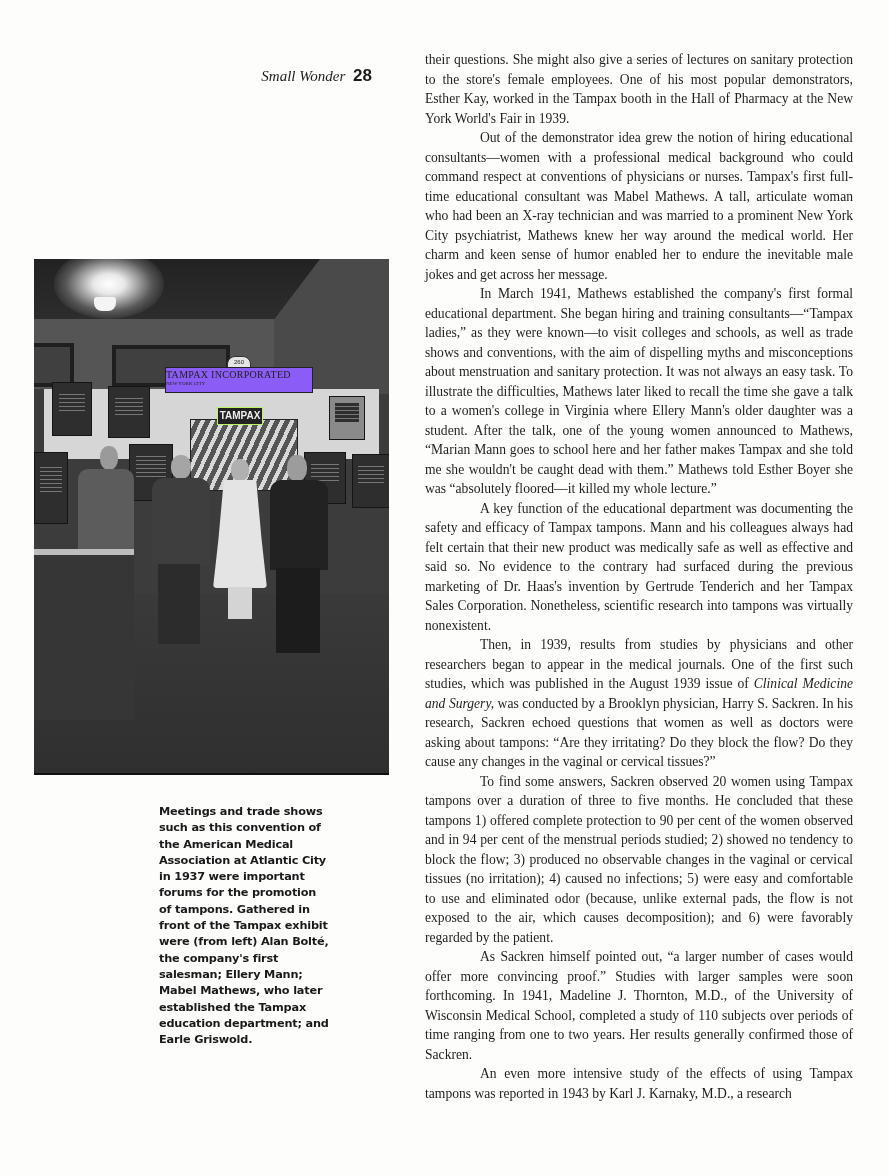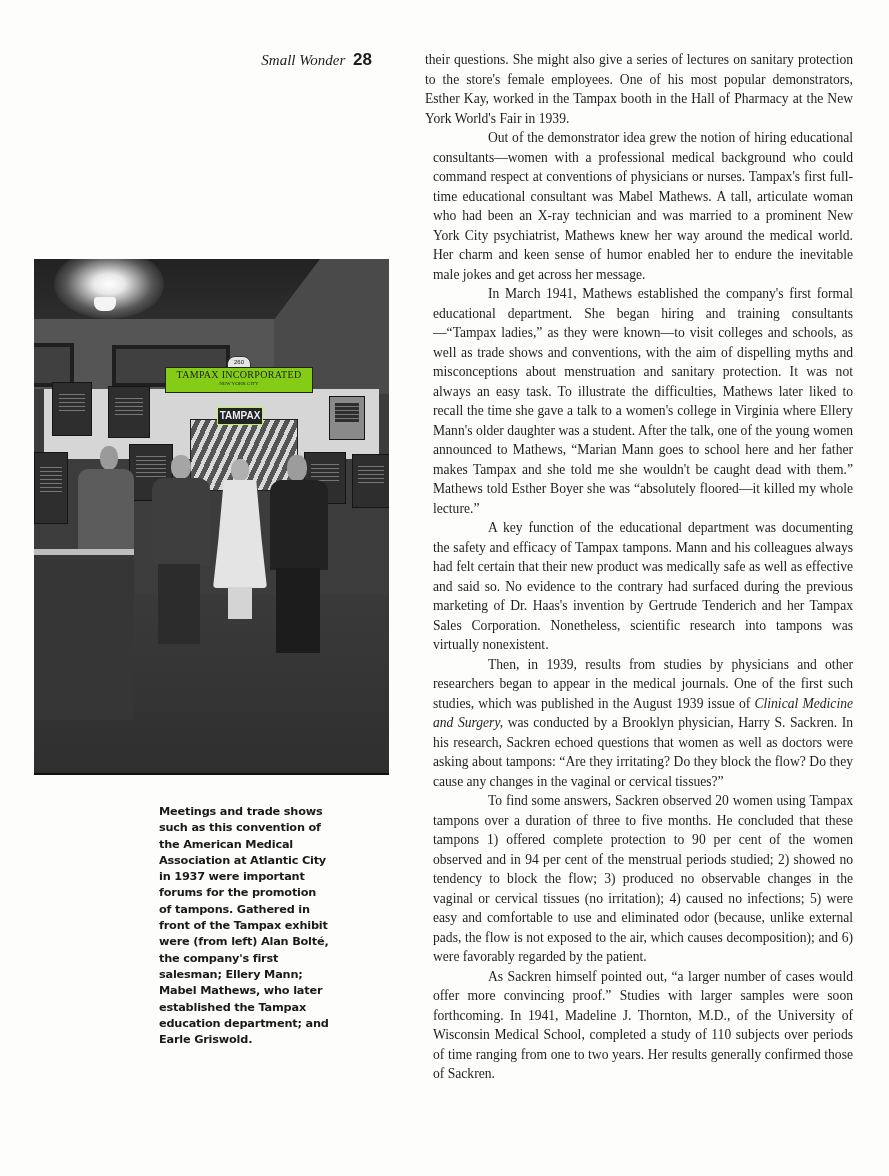--- a/index.html
+++ b/index.html
@@ -1,42 +1,42 @@
 <!DOCTYPE html>
 <html><head>
   <meta charset="utf-8">
   <style>
     html, body { margin: 0; padding: 0; }
     body {
       width: 889px; height: 1176px; background: #fdfdfc; position: relative; overflow: hidden;
       color: #1c1c1c;
     }
     .running-head {
-      position: absolute; top: 50px; right: 517px; white-space: nowrap;
+      position: absolute; top: 66px; right: 517px; white-space: nowrap;
       font-family: "Liberation Serif", serif; font-size: 15px; margin-left: 6px;
     }
     .running-head .title { font-style: italic; }
     .running-head .num { font-family: "Liberation Sans", sans-serif; font-weight: bold; font-size: 17px; margin-left: 4px; }
 
     .photo {
       position: absolute; left: 34px; top: 259px; width: 355px; height: 514px;
       background: #3c3c3c; overflow: hidden;
       border-bottom: 2px solid #111;
     }
     .ceiling { position: absolute; left: 0; top: 0; width: 100%; height: 60px; background: linear-gradient(#222,#2d2d2d); }
     .slant-wall { position: absolute; right: 0; top: 0; width: 115px; height: 135px; background: #4a4a4a;
       clip-path: polygon(40% 0, 100% 0, 100% 100%, 0 100%, 0 45%); }
     .lamp-glow { position: absolute; left: 20px; top: -10px; width: 110px; height: 70px; border-radius: 50%;
       background: radial-gradient(ellipse at center, #ffffff 0%, #e8e8e8 20%, rgba(120,120,120,0.6) 55%, rgba(50,50,50,0) 75%); }
     .lamp { position: absolute; left: 60px; top: 38px; width: 22px; height: 14px; background: #f4f4f4; border-radius: 3px 3px 8px 8px; }
     .back-wall { position: absolute; left: 0; top: 60px; width: 240px; height: 70px; background: #555; }
     .frame { position: absolute; background: #404040; border: 4px solid #1f1f1f; }
     .sign {
-      position: absolute; left: 131px; top: 108px; width: 146px; height: 24px; background: #84cc16;
-      border: 1px solid #222; text-align: center; font-family: "Liberation Serif", serif; color: #222;
+      position: absolute; left: 131px; top: 108px; width: 146px; height: 24px; background: #8b5cf6;
+      border: 1px solid #222; font-family: "Liberation Serif", serif; color: #222;
     }
     .sign .l1 { font-size: 10px; line-height: 13px; letter-spacing: 0.3px; }
     .sign .l2 { font-size: 5px; line-height: 6px; }
     .sign-tab { position: absolute; left: 193px; top: 97px; width: 22px; height: 11px; background: #e5e5e5;
       border-radius: 8px 8px 0 0; border: 1px solid #333; font-size: 6px; text-align: center; font-family: "Liberation Sans", sans-serif; line-height: 11px; color: #222; }
     .booth-white { position: absolute; left: 10px; top: 130px; width: 335px; height: 70px; background: #d6d6d6; }
     .poster { position: absolute; background: #2e2e2e; border: 1px solid #151515; }
     .poster::after { content: ""; position: absolute; left: 15%; top: 15%; width: 70%; height: 45%;
       background: repeating-linear-gradient(#2e2e2e 0 3px, #777 3px 4px); }
     .display { position: absolute; left: 156px; top: 160px; width: 106px; height: 70px; background:
@@ -53,21 +53,21 @@
       position: absolute; left: 159px; top: 788px; width: 170px;
       font-family: "DejaVu Sans", sans-serif; font-weight: bold; font-size: 11.3px; line-height: 16.3px; color: #1a1a1a;
       letter-spacing: -0.2px;
       margin-top: 16px;
     }
     .body-text {
       position: absolute; left: 425px; top: 50px; width: 428px;
       font-family: "Liberation Serif", serif; font-size: 13.6px; line-height: 19.5px; color: #1e1e1e;
     }
     .body-text p { margin: 0; text-align: justify; text-align-last: left; }
-    .body-text p.indent { text-indent: 55px; margin-left: 8px; }
+    .body-text p.indent { text-indent: 55px; }
     .body-text em { font-style: italic; }
   </style>
 </head>
 <body>
 
 <div class="running-head">
   <span class="title">Small Wonder</span>
   <span class="num">28</span>
 </div>
 
@@ -124,13 +124,14 @@
 <div class="caption">Meetings and trade shows such as this convention of the American Medical Association at Atlantic City in 1937 were important forums for the promotion of tampons. Gathered in front of the Tampax exhibit were (from left) Alan Bolté, the company's first salesman; Ellery Mann; Mabel Mathews, who later established the Tampax education department; and Earle Griswold.</div>
 
 <div class="body-text">
   <p>their questions. She might also give a series of lectures on sanitary protection to the store's female employees. One of his most popular demonstrators, Esther Kay, worked in the Tampax booth in the Hall of Pharmacy at the New York World's Fair in 1939.</p>
   <p class="indent">Out of the demonstrator idea grew the notion of hiring educational consultants—women with a professional medical background who could command respect at conventions of physicians or nurses. Tampax's first full-time educational consultant was Mabel Mathews. A tall, articulate woman who had been an X-ray technician and was married to a prominent New York City psychiatrist, Mathews knew her way around the medical world. Her charm and keen sense of humor enabled her to endure the inevitable male jokes and get across her message.</p>
   <p class="indent">In March 1941, Mathews established the company's first formal educational department. She began hiring and training consultants—“Tampax ladies,” as they were known—to visit colleges and schools, as well as trade shows and conventions, with the aim of dispelling myths and misconceptions about menstruation and sanitary protection. It was not always an easy task. To illustrate the difficulties, Mathews later liked to recall the time she gave a talk to a women's college in Virginia where Ellery Mann's older daughter was a student. After the talk, one of the young women announced to Mathews, “Marian Mann goes to school here and her father makes Tampax and she told me she wouldn't be caught dead with them.” Mathews told Esther Boyer she was “absolutely floored—it killed my whole lecture.”</p>
   <p class="indent">A key function of the educational department was documenting the safety and efficacy of Tampax tampons. Mann and his colleagues always had felt certain that their new product was medically safe as well as effective and said so. No evidence to the contrary had surfaced during the previous marketing of Dr. Haas's invention by Gertrude Tenderich and her Tampax Sales Corporation. Nonetheless, scientific research into tampons was virtually nonexistent.</p>
   <p class="indent"><span>Then, in 1939, results from studies by physicians and other researchers began to appear in the medical journals. One of the first such studies, which was published in the August 1939 issue of </span><em>Clinical Medicine and Surgery,</em><span> was conducted by a Brooklyn physician, Harry S. Sackren. In his research, Sackren echoed questions that women as well as doctors were asking about tampons: “Are they irritating? Do they block the flow? Do they cause any changes in the vaginal or cervical tissues?”</span></p>
   <p class="indent">To find some answers, Sackren observed 20 women using Tampax tampons over a duration of three to five months. He concluded that these tampons 1) offered complete protection to 90 per cent of the women observed and in 94 per cent of the menstrual periods studied; 2) showed no tendency to block the flow; 3) produced no observable changes in the vaginal or cervical tissues (no irritation); 4) caused no infections; 5) were easy and comfortable to use and eliminated odor (because, unlike external pads, the flow is not exposed to the air, which causes decomposition); and 6) were favorably regarded by the patient.</p>
   <p class="indent">As Sackren himself pointed out, “a larger number of cases would offer more convincing proof.” Studies with larger samples were soon forthcoming. In 1941, Madeline J. Thornton, M.D., of the University of Wisconsin Medical School, completed a study of 110 subjects over periods of time ranging from one to two years. Her results generally confirmed those of Sackren.</p>
+  <p class="indent">An even more intensive study of the effects of using Tampax tampons was reported in 1943 by Karl J. Karnaky, M.D., a research</p>
 </div>
 
 </body></html>

